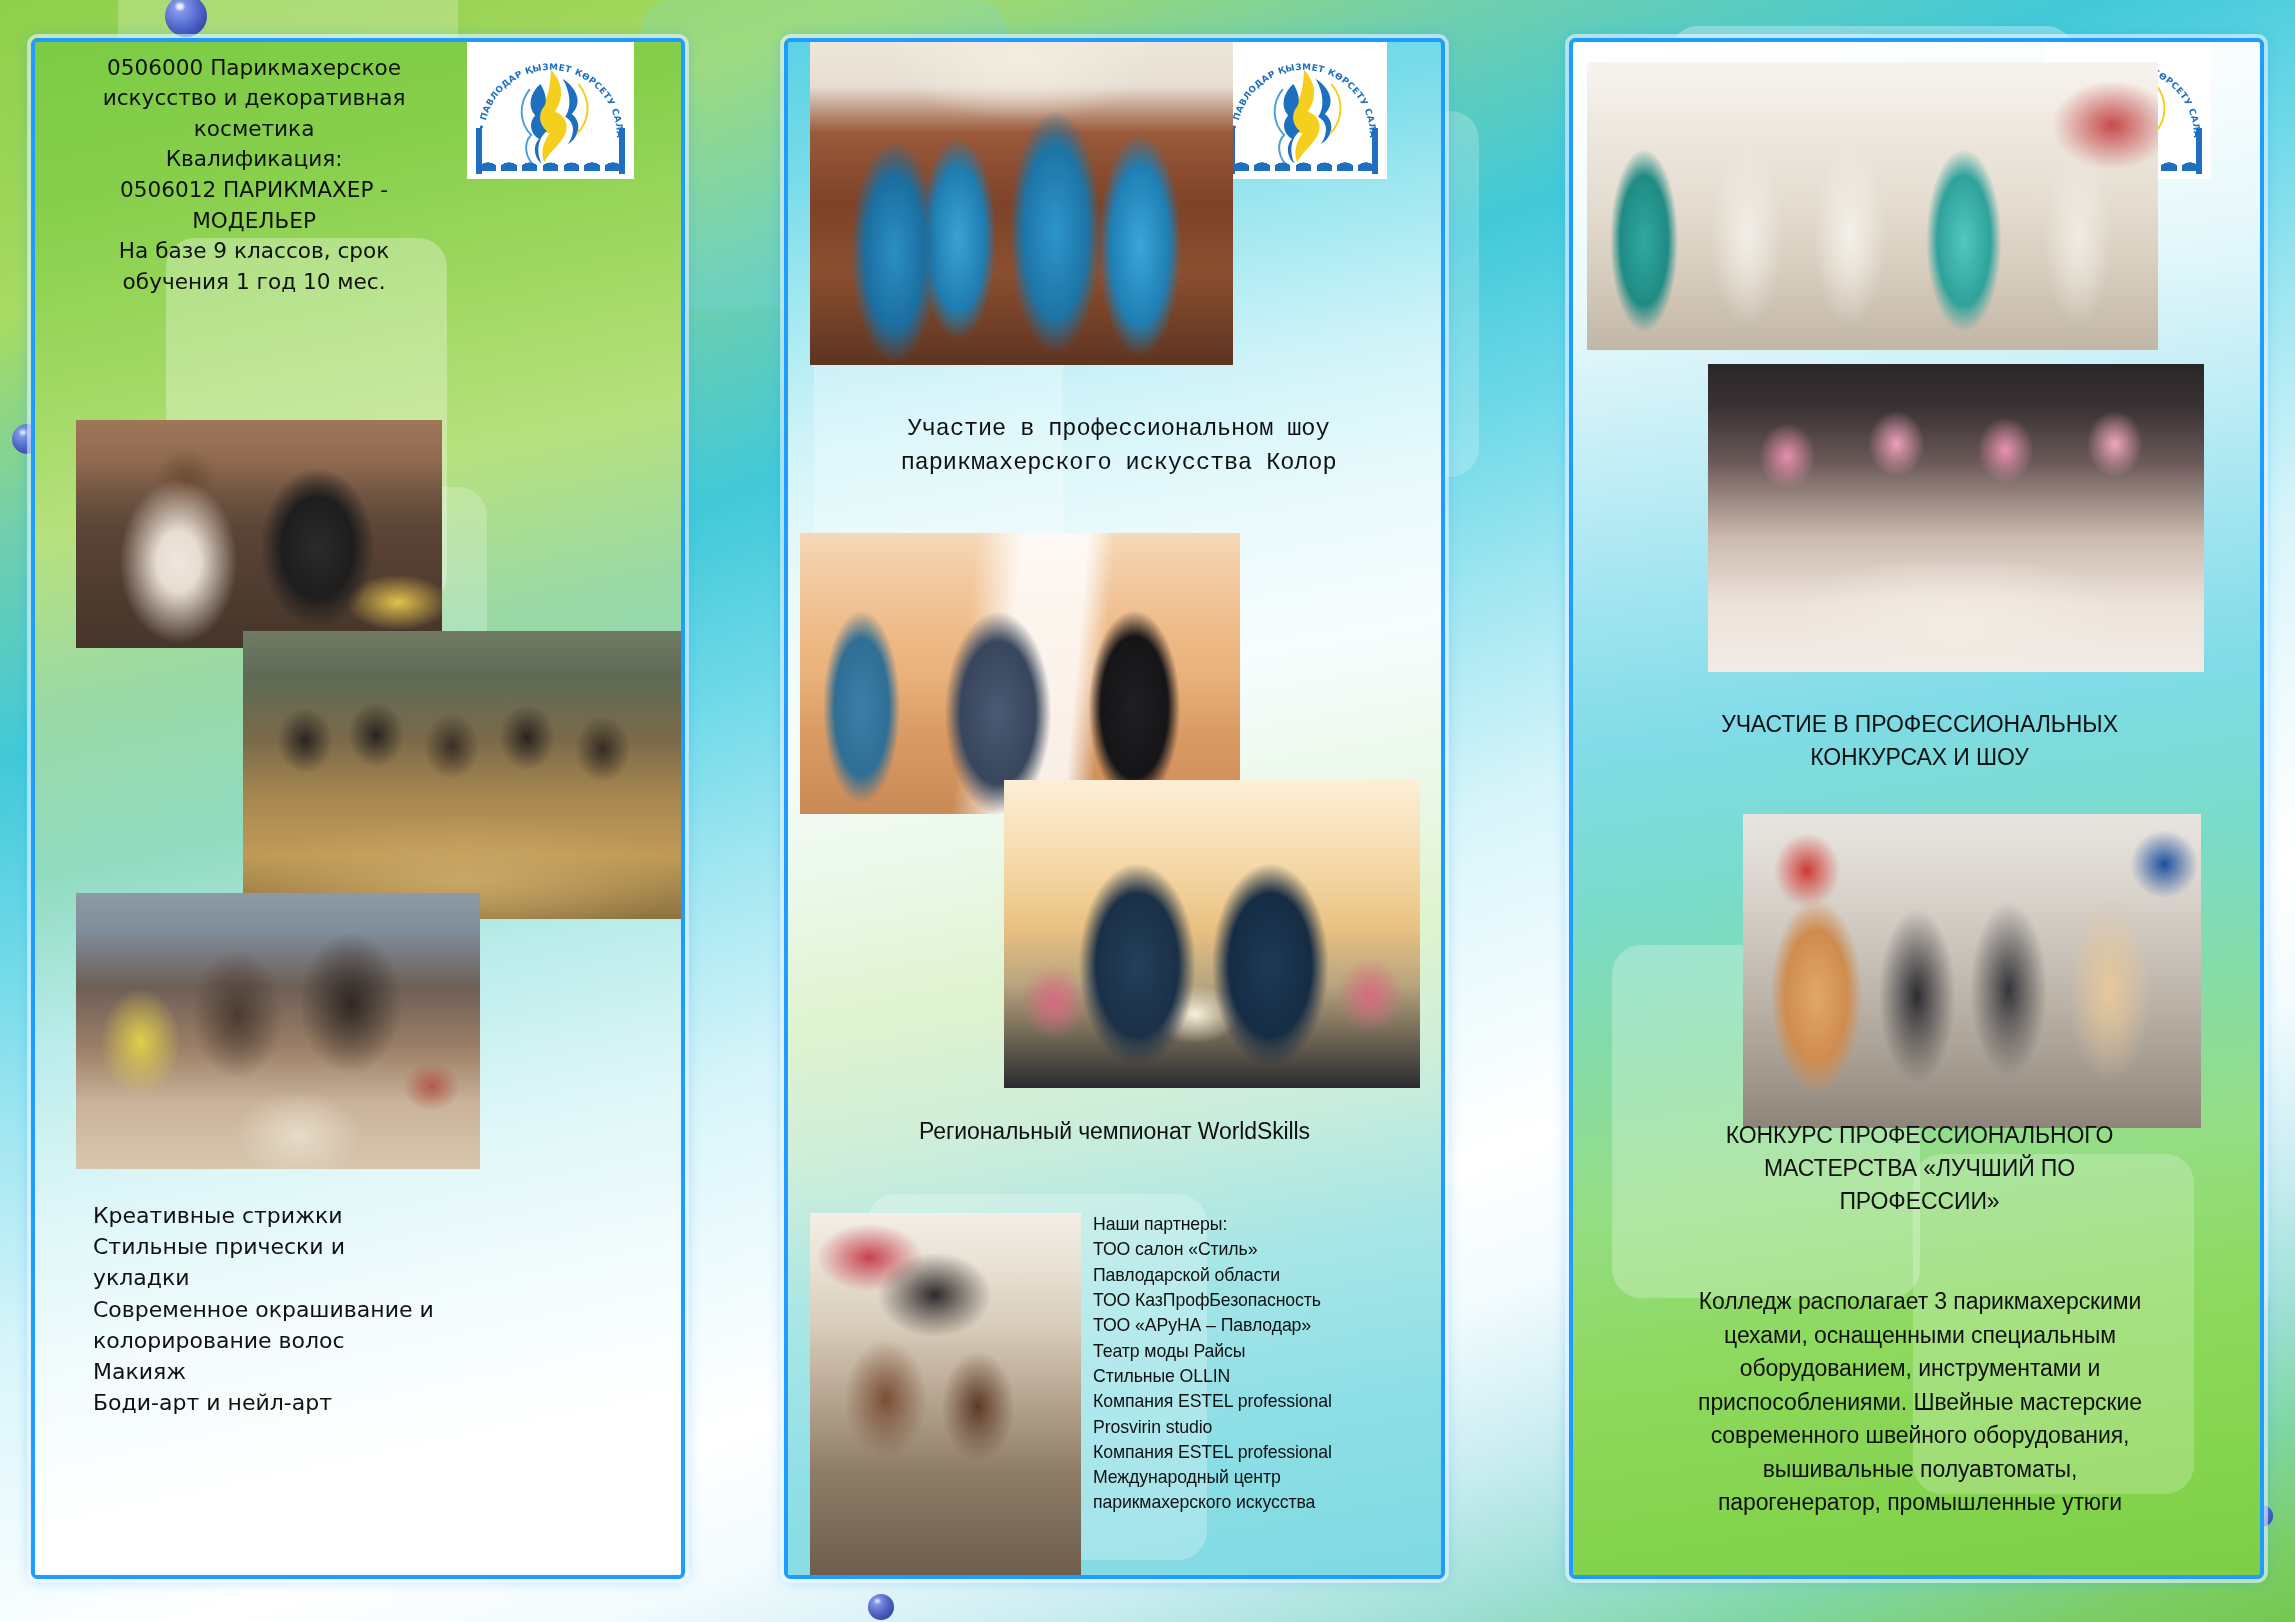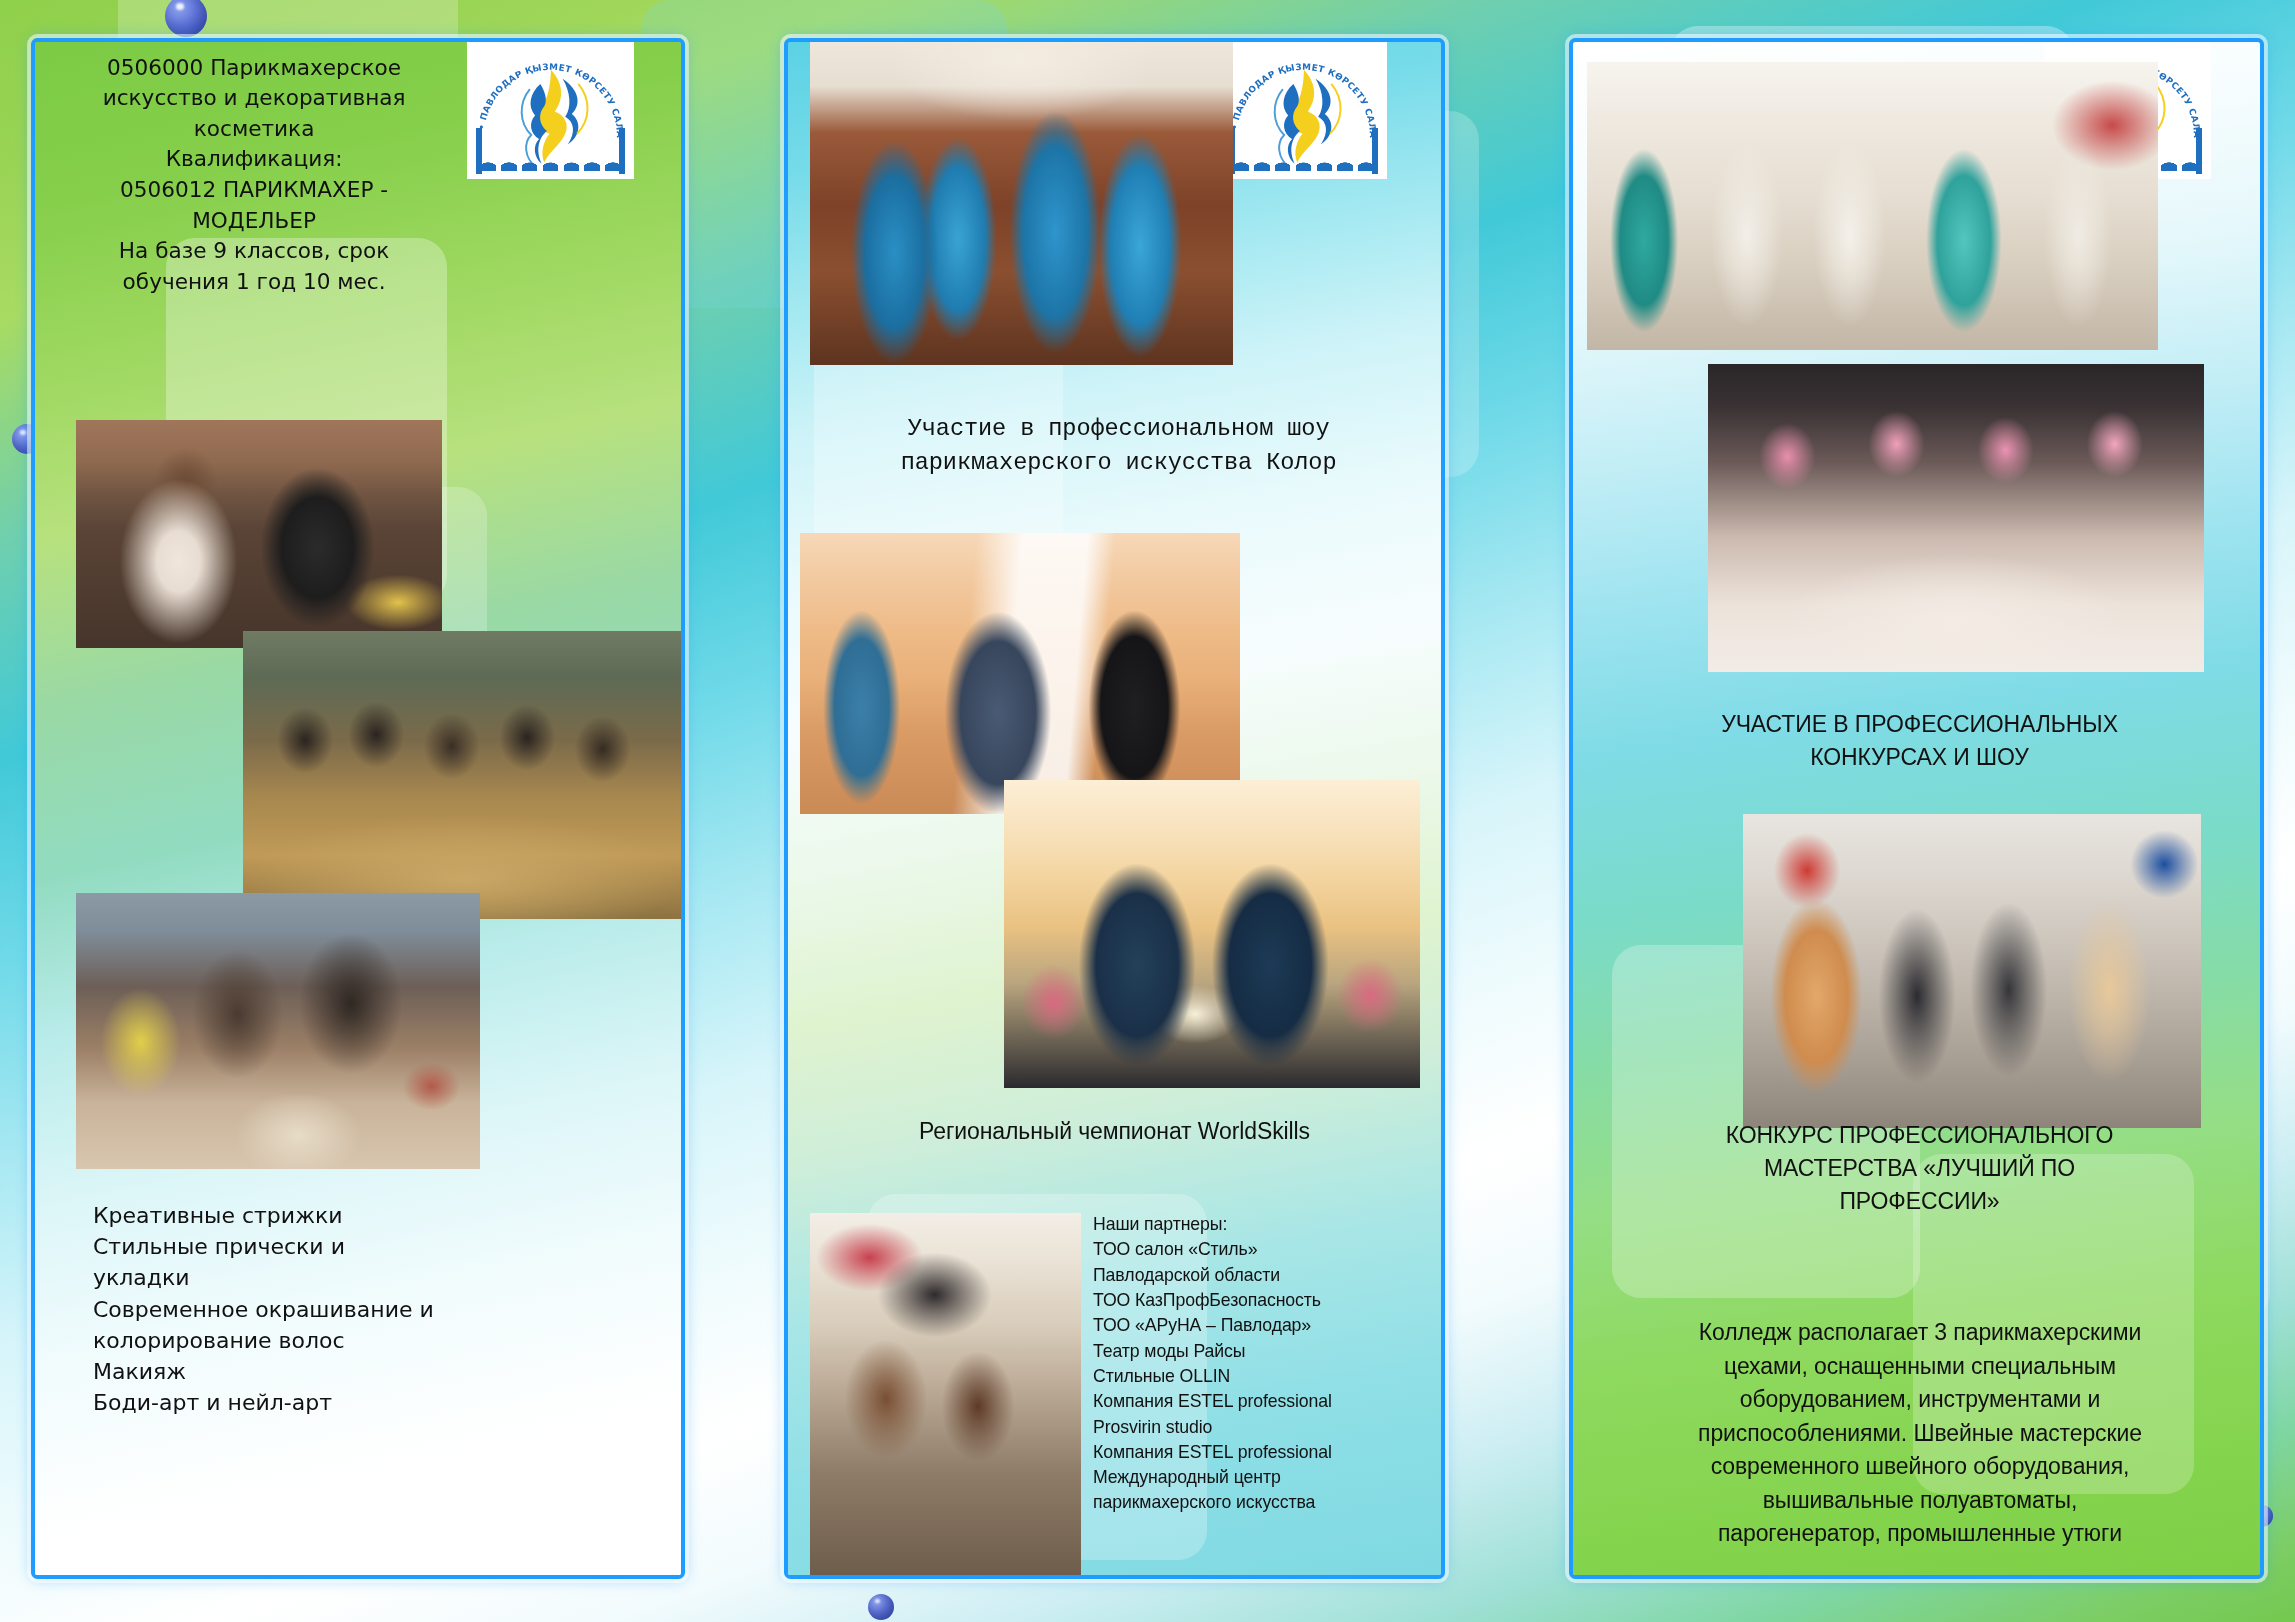--- a/index.html
+++ b/index.html
@@ -395,21 +395,21 @@
             radial-gradient(ellipse 56px 124px at 80% 56%, #e7c89a 0%, rgba(231,200,154,0) 74%),
             radial-gradient(ellipse 46px 46px at 92% 16%, #1c4fa0 0%, rgba(28,79,160,0) 74%);"></div>
       </div>
 
       <div class="txt center cond" style="left:13px;top:1077px;width:667px;font-size:23px;line-height:1.44;">
         <div>КОНКУРС ПРОФЕССИОНАЛЬНОГО</div>
         <div>МАСТЕРСТВА «ЛУЧШИЙ ПО</div>
         <div>ПРОФЕССИИ»</div>
       </div>
 
-      <div class="txt center cond" style="left:6.5px;top:1274px;width:681px;font-size:23px;line-height:1.46;">
+      <div class="txt center cond" style="left:6.5px;top:1243px;width:681px;font-size:23px;line-height:1.46;">
         <div>Колледж располагает 3 парикмахерскими</div>
         <div>цехами, оснащенными специальным</div>
         <div>оборудованием, инструментами и</div>
         <div>приспособлениями. Швейные мастерские</div>
         <div>современного швейного оборудования,</div>
         <div>вышивальные полуавтоматы,</div>
         <div>парогенератор, промышленные утюги</div>
       </div>
     </div>
   </section>

